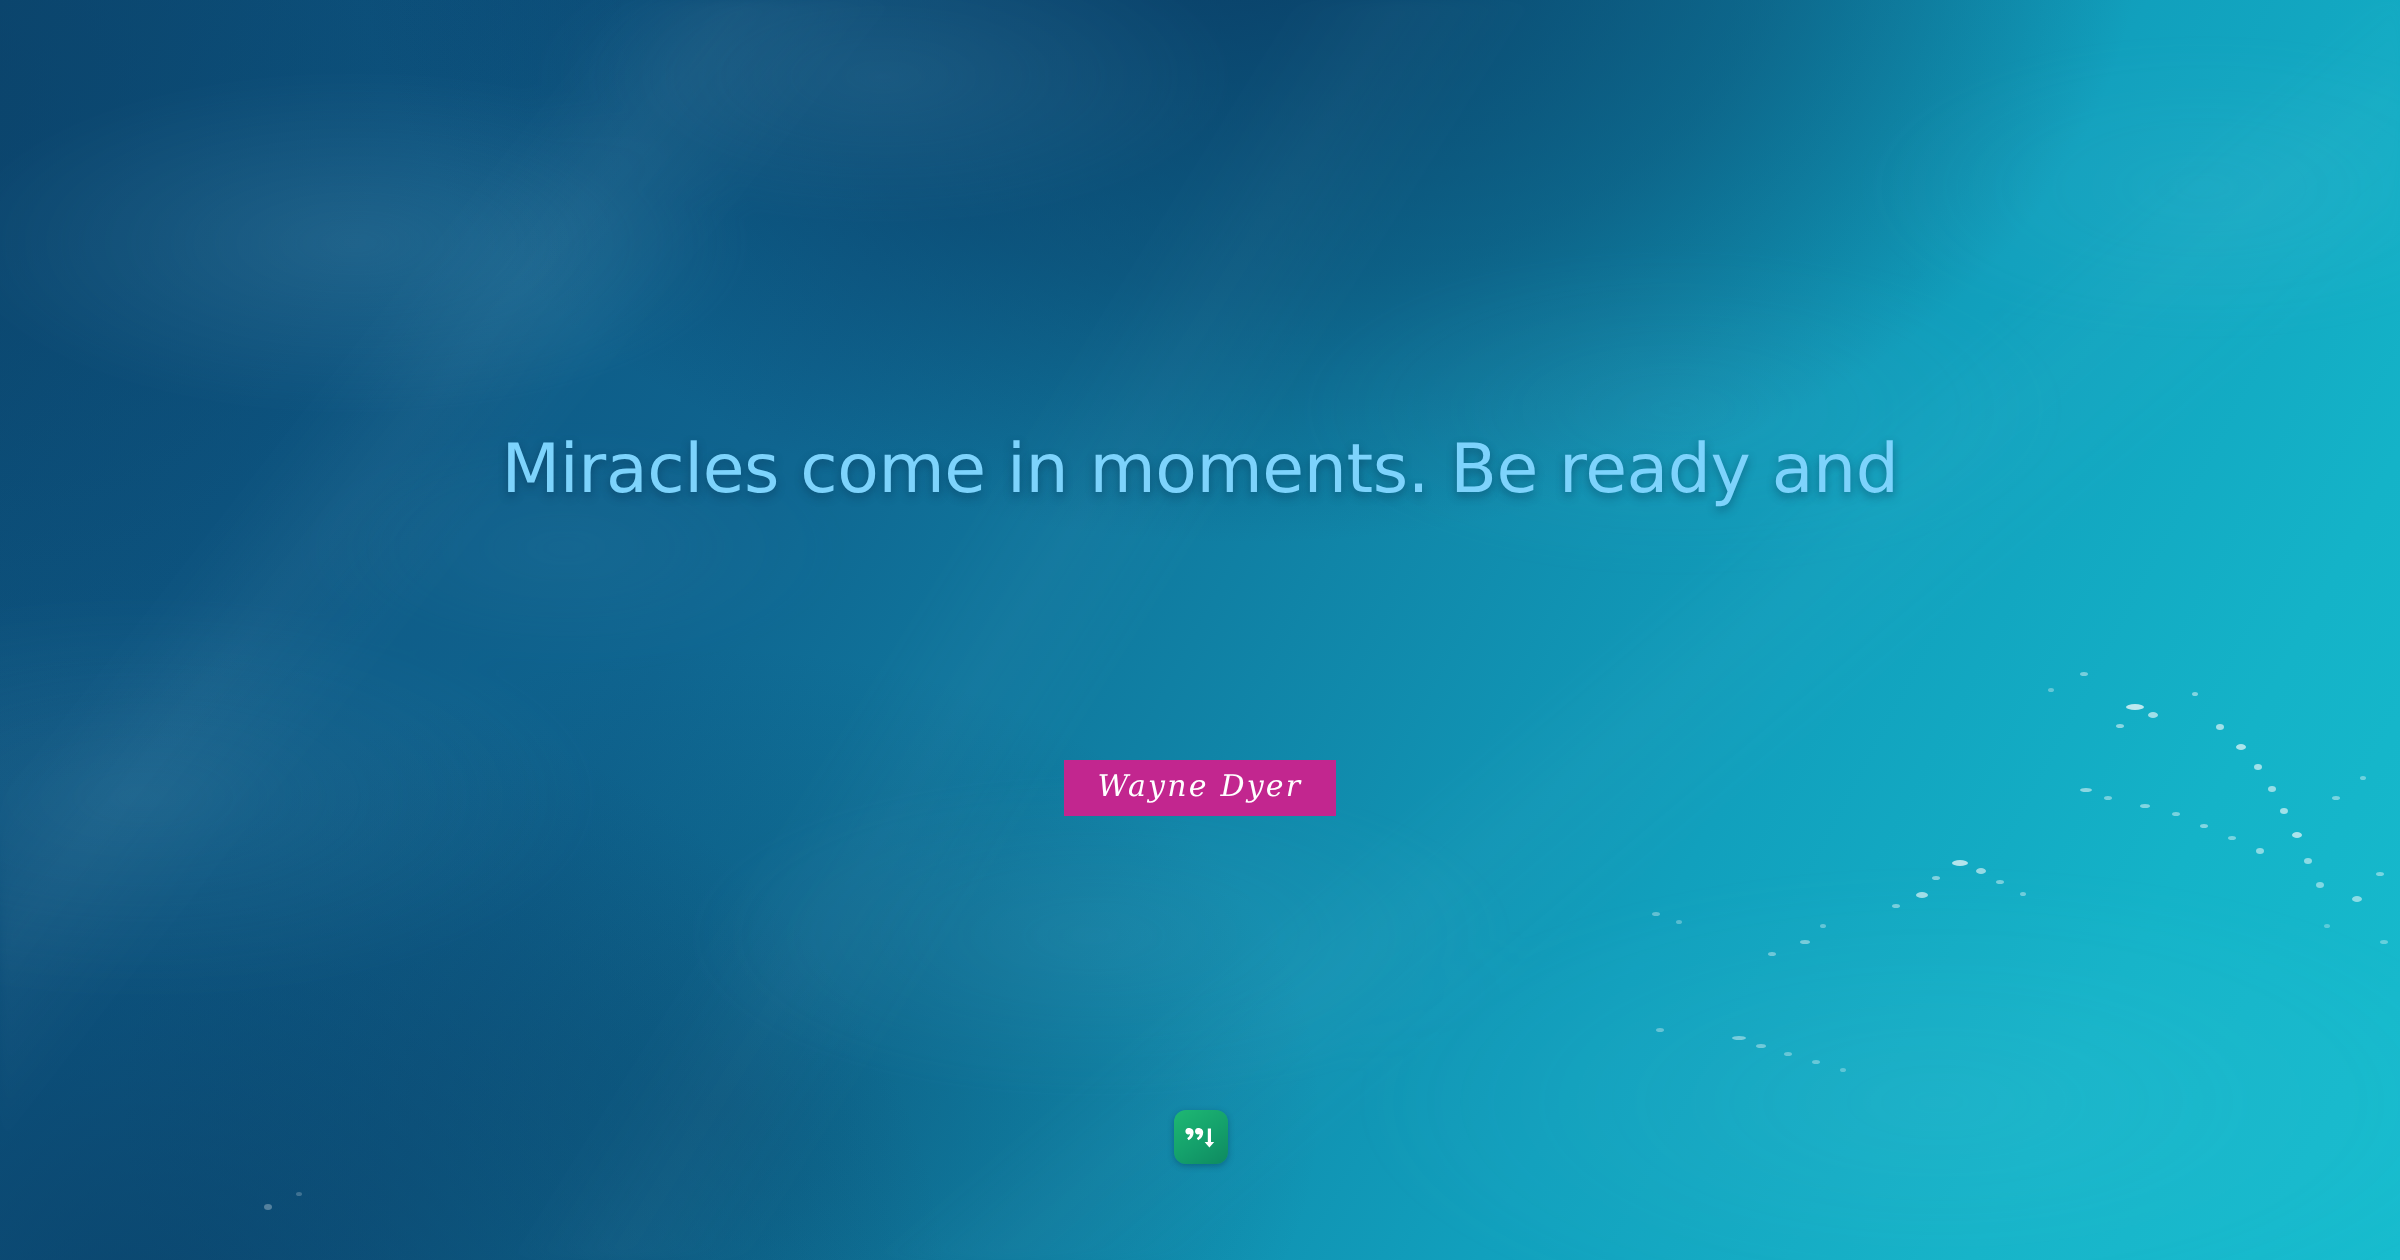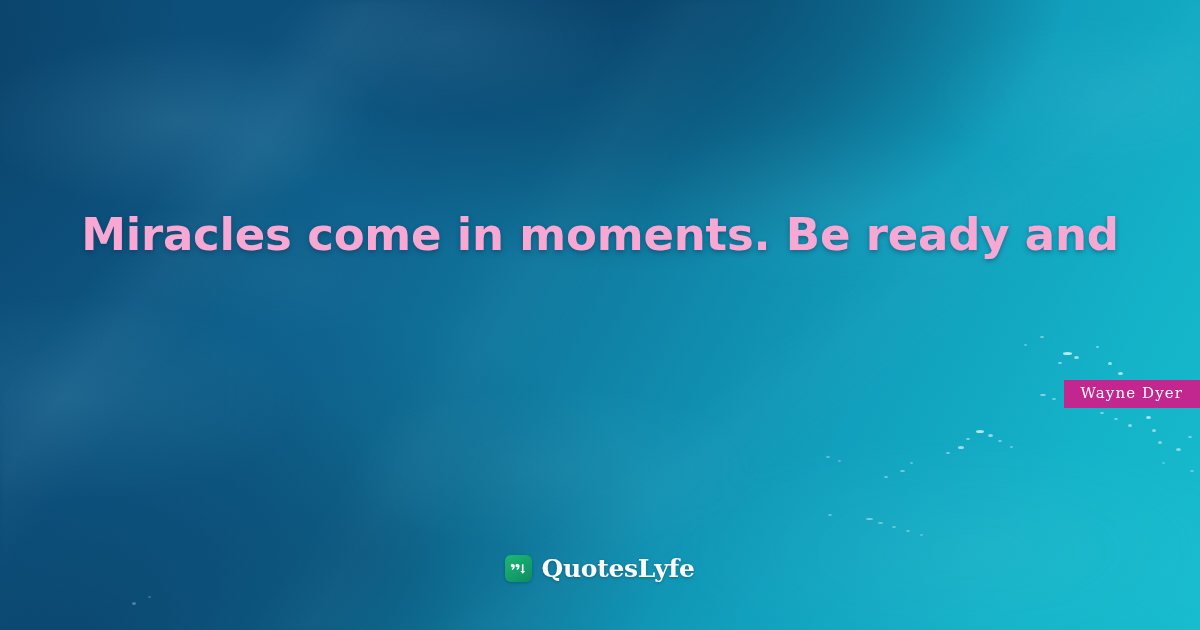--- a/index.html
+++ b/index.html
@@ -86,36 +86,37 @@
     position: absolute;
     left: 0;
     right: 0;
     top: 196px;
     text-align: center;
     padding: 0 70px;
     box-sizing: border-box;
   }
   .quote-text {
     margin: 0;
-    color: #f9a8d4;
+    color: #7dd3fc;
     font-family: "DejaVu Sans", sans-serif;
-    font-weight: 700;
-    font-size: 45px;
+    font-weight: 400;
+    font-size: 34px;
     line-height: 78px;
     letter-spacing: -0.2px;
     text-shadow: 0 2px 5px rgba(6,44,72,0.42);
   }
 
   
   .author-wrap {
     position: absolute;
     left: 0;
     right: 0;
     top: 380px;
-    text-align: right;
+    text-align: center;
+    font-style: italic;
   }
   .author-badge {
     display: inline-block;
     background: #c2268f;
     color: #ffffff;
     font-family: "DejaVu Serif", serif;
     font-size: 15px;
     letter-spacing: 1.1px;
     line-height: 1;
     padding: 6px 17px 7px;
@@ -223,16 +224,15 @@
   </div>
 
   <div class="logo">
     <span class="logo-mark">
       <svg width="17" height="17" viewBox="0 0 17 17" aria-hidden="true">
         <path d="M2.2 4.0 C1.3 4.0 0.7 4.7 0.7 5.6 C0.7 6.5 1.3 7.2 2.2 7.2 C2.5 7.2 2.8 7.1 3.0 7.0 C2.9 7.9 2.4 8.6 1.6 9.1 L2.3 10.1 C3.9 9.3 4.8 7.9 4.8 6.1 C4.8 4.8 3.7 4.0 2.2 4.0 Z" fill="#ffffff"></path>
         <path d="M7.0 4.0 C6.1 4.0 5.5 4.7 5.5 5.6 C5.5 6.5 6.1 7.2 7.0 7.2 C7.3 7.2 7.6 7.1 7.8 7.0 C7.7 7.9 7.2 8.6 6.4 9.1 L7.1 10.1 C8.7 9.3 9.6 7.9 9.6 6.1 C9.6 4.8 8.5 4.0 7.0 4.0 Z" fill="#ffffff"></path>
         <path d="M11.9 4.3 L11.9 11.0 L10.3 11.0 L12.7 13.8 L15.1 11.0 L13.5 11.0 L13.5 4.3 Z" fill="#ffffff"></path>
       </svg>
     </span>
-    <span class="logo-text">QuotesLyfe</span>
   </div>
 
 </div>
 
 </body></html>

